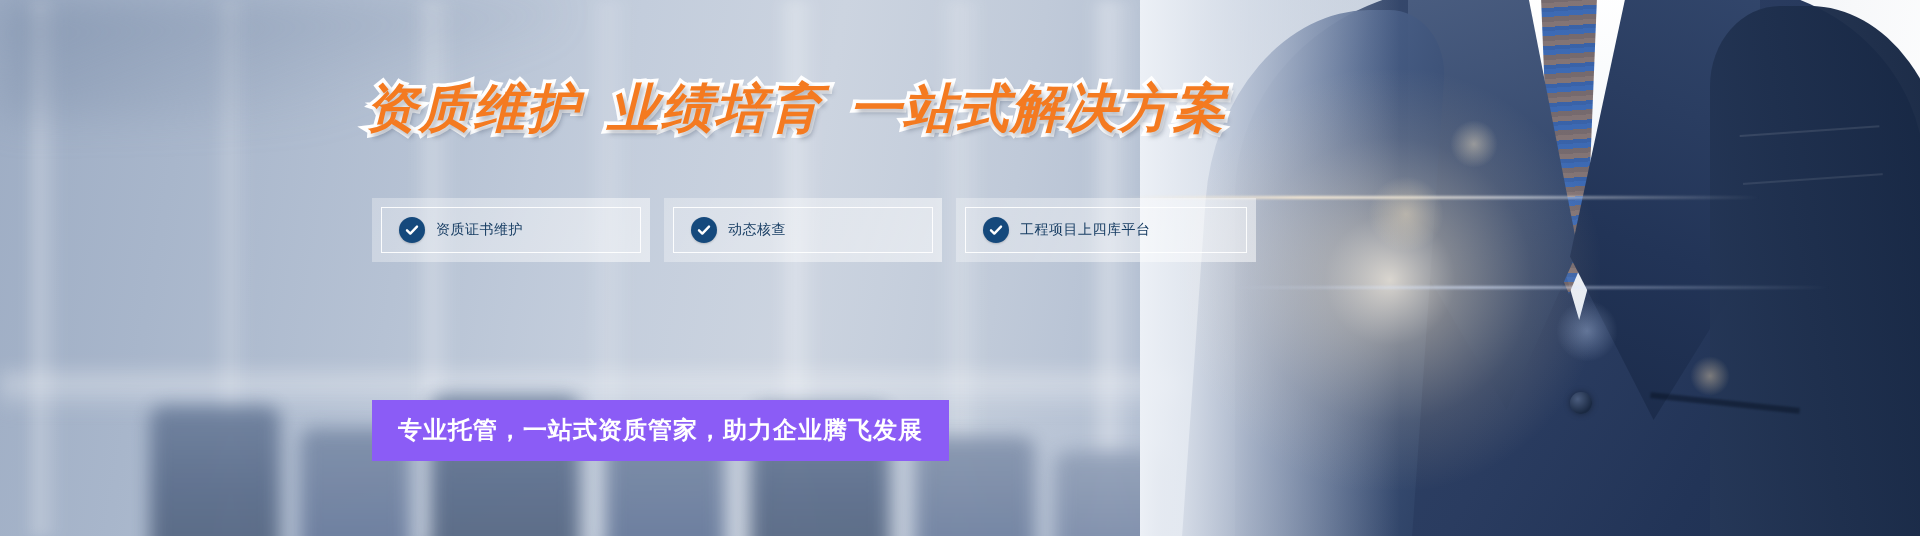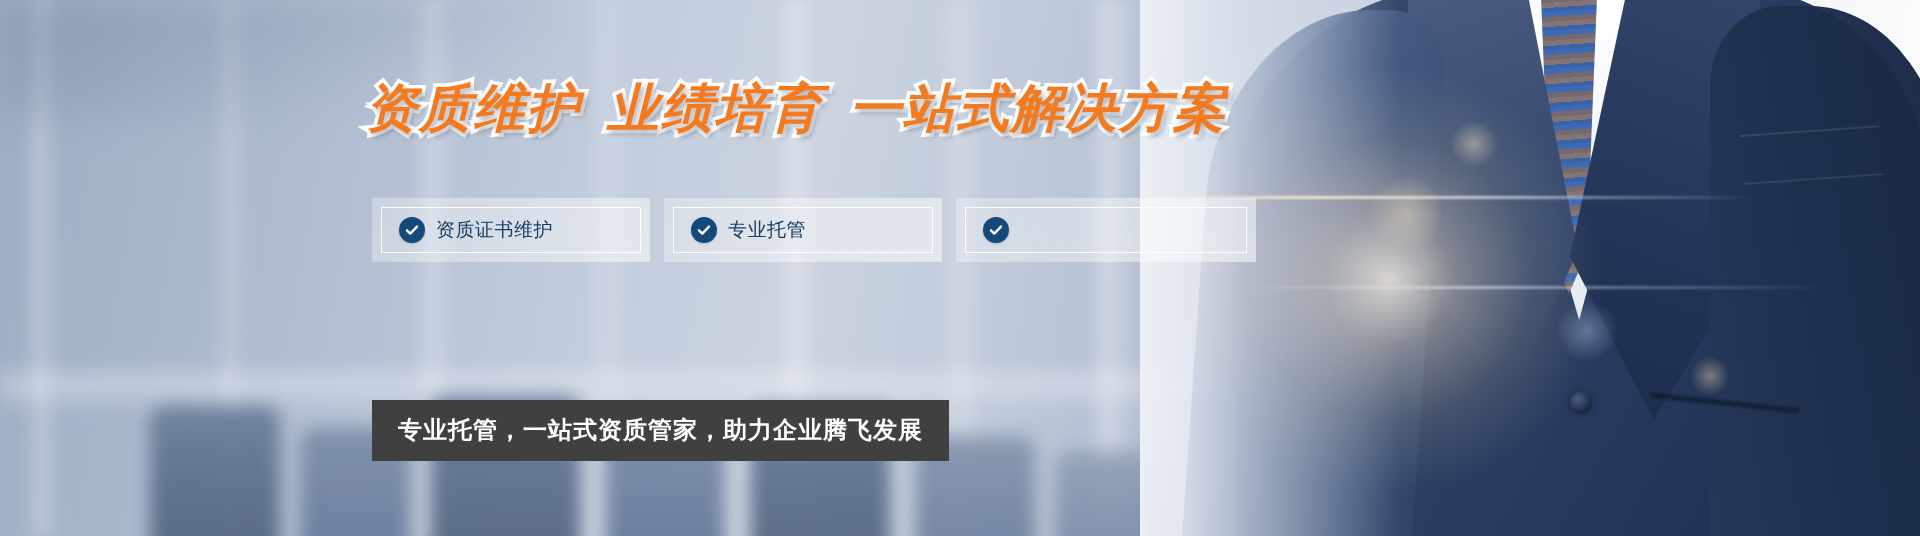--- a/index.html
+++ b/index.html
@@ -234,31 +234,31 @@
   .check-icon {
     flex: 0 0 auto;
     width: 26px; height: 26px;
     border-radius: 50%;
     background: #15497c;
     display: flex; align-items: center; justify-content: center;
     box-shadow: 0 1px 2px rgba(0,0,0,.18);
   }
   .check-icon svg { display: block; }
   .pill-label {
-    font-size: 19px;
+    font-size: 14px;
     color: #173d63;
     white-space: nowrap;
     letter-spacing: .5px;
   }
 
   .tagline {
     position: absolute;
     left: 362px;
     top: 400px;
-    background: #404040;
+    background: #8b5cf6;
     color: #ffffff;
     font-size: 24px;
     font-weight: bold;
     letter-spacing: 1px;
     padding: 14px 26px 15px 26px;
     white-space: nowrap;
   }
 </style>
 </head>
 <body>
@@ -321,31 +321,32 @@
 
 
 
       <div class="pill">
         <div class="pill-inner">
           <span class="check-icon">
             <svg width="16" height="16" viewBox="0 0 16 16">
                 <path d="M3 8.3 L6.3 11.6 L13 4.6" fill="none" stroke="#ffffff" stroke-width="2.4" stroke-linecap="round" stroke-linejoin="round"></path>
               </svg>
           </span>
-          <span class="pill-label">专业托管</span>
+          <span class="pill-label">动态核查</span>
         </div>
       </div>
 
       <div class="pill wide">
         <div class="pill-inner">
           <span class="check-icon">
             <svg width="16" height="16" viewBox="0 0 16 16">
                 <path d="M3 8.3 L6.3 11.6 L13 4.6" fill="none" stroke="#ffffff" stroke-width="2.4" stroke-linecap="round" stroke-linejoin="round"></path>
               </svg>
           </span>
+          <span class="pill-label">工程项目上四库平台</span>
         </div>
       </div>
 
     </div>
 
     <div class="tagline">专业托管，一站式资质管家，助力企业腾飞发展</div>
 
   </div>
 </div>
 

